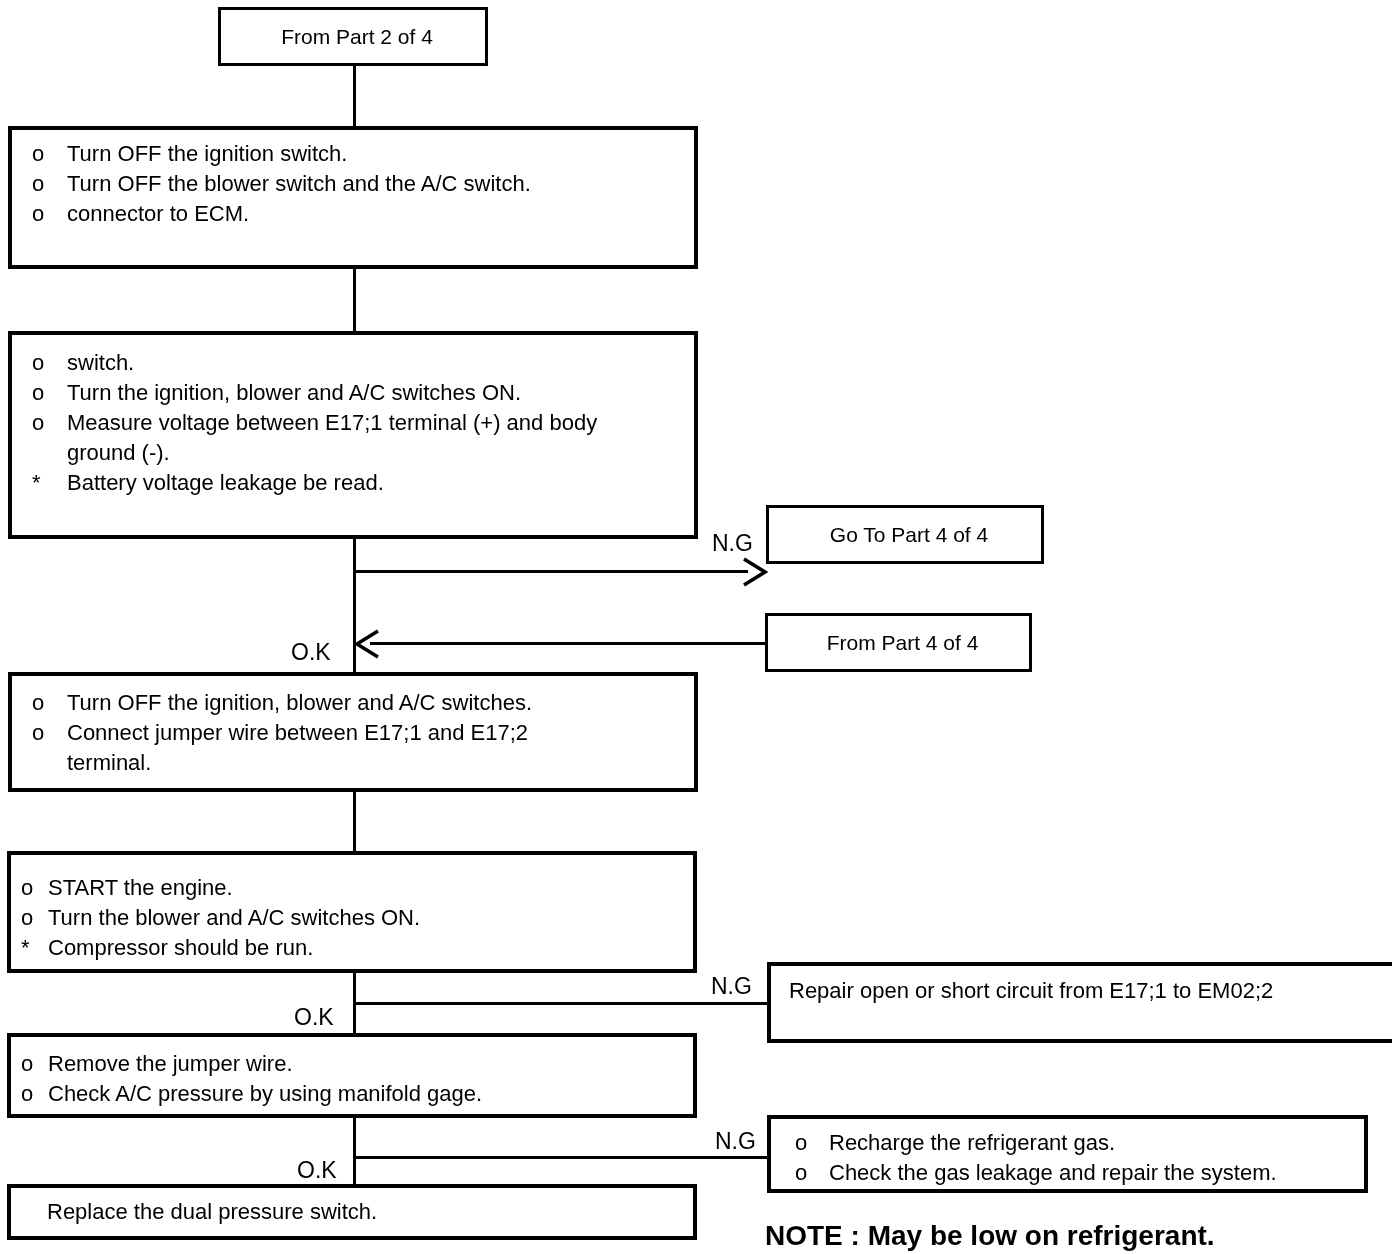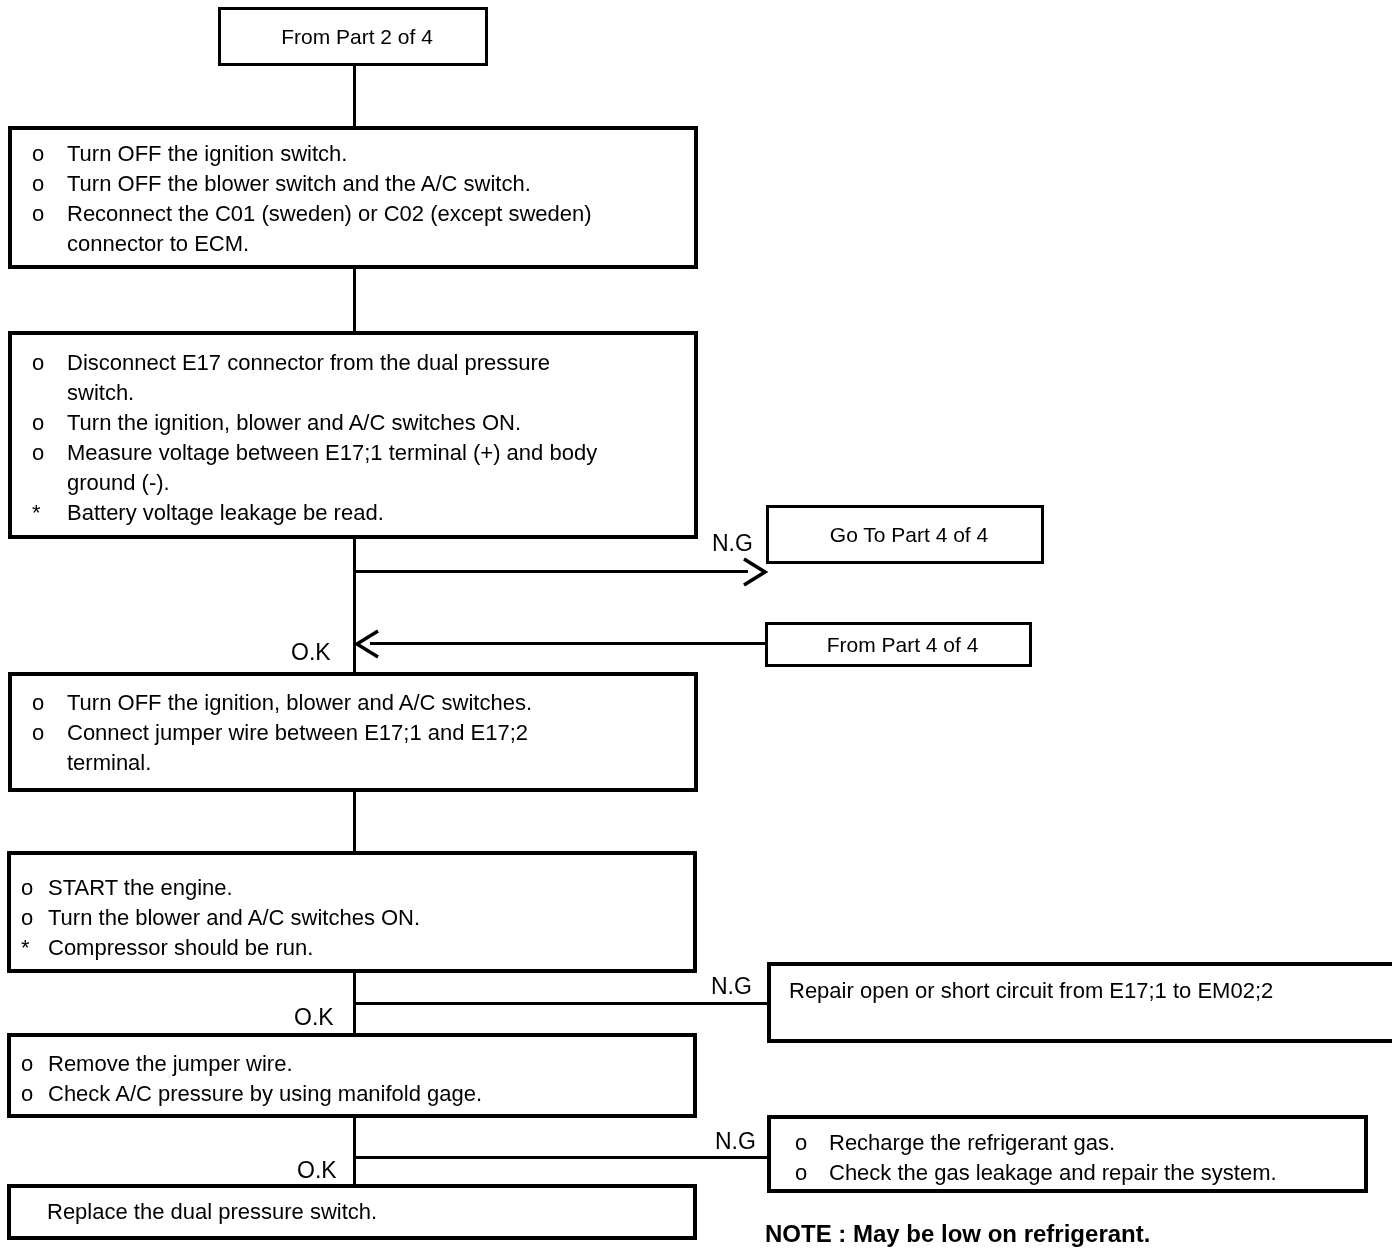--- a/index.html
+++ b/index.html
@@ -43,21 +43,21 @@
   
   .lbl{
     position:absolute;
     font-size:23px;
     line-height:24px;
     white-space:nowrap;
   }
   .arrow{position:absolute;}
   .note{
     position:absolute;
-    font-size:24px;
+    font-size:28px;
     font-weight:bold;
     white-space:nowrap;
   }
   .plain-pad{padding-left:36px;}
 </style>
 </head>
 <body>
 
 <div class="stage">
 
@@ -72,33 +72,31 @@
       <span class="bullet">o</span>
       <span class="btext"><span class="line">Turn OFF the ignition switch.</span></span>
     </div>
     <div class="row">
       <span class="bullet">o</span>
       <span class="btext"><span class="line">Turn OFF the blower switch and the A/C switch.</span></span>
     </div>
     <div class="row">
       <span class="bullet">o</span>
       <span class="btext">
-        <div class="line">Reconnect the C01 (sweden) or C02 (except sweden)</div>
         <div class="line">connector to ECM.</div>
       </span>
     </div>
   </div>
 
   <div class="vline" style="left:353px;top:269px;height:62px;"></div>
 
   <div class="box wide-indent" style="left:8px;top:331px;width:690px;height:208px;padding-top:13px;">
     <div class="row">
       <span class="bullet">o</span>
       <span class="btext">
-        <div class="line">Disconnect E17 connector from the dual pressure</div>
         <div class="line">switch.</div>
       </span>
     </div>
     <div class="row">
       <span class="bullet">o</span>
       <span class="btext"><span class="line">Turn the ignition, blower and A/C switches ON.</span></span>
     </div>
     <div class="row">
       <span class="bullet">o</span>
       <span class="btext">
@@ -117,21 +115,21 @@
   <div class="hline" style="left:356px;top:570px;width:392px;"></div>
   <svg class="arrow" style="left:740px;top:556px;" width="28" height="32">
     <path d="M4 3 L25 16 L4 29" stroke="#000" stroke-width="3.5" fill="none"></path>
   </svg>
   <div class="lbl" style="left:712px;top:531px;">N.G</div>
 
   <div class="box thinbox center-label" style="left:766px;top:505px;width:278px;height:59px;">
     <span>Go To Part 4 of 4</span>
   </div>
 
-  <div class="box thinbox center-label" style="left:765px;top:613px;width:267px;height:45px;margin-top:9px;">
+  <div class="box thinbox center-label" style="left:765px;top:613px;width:267px;height:59px;">
     <span>From Part 4 of 4</span>
   </div>
   <div class="hline" style="left:370px;top:642px;width:395px;"></div>
   <svg class="arrow" style="left:354px;top:628px;" width="28" height="32">
     <path d="M24 3 L3 16 L24 29" stroke="#000" stroke-width="3.5" fill="none"></path>
   </svg>
   <div class="lbl" style="left:291px;top:640px;">O.K</div>
 
   <div class="box wide-indent" style="left:8px;top:672px;width:690px;height:120px;padding-top:12px;">
     <div class="row">

